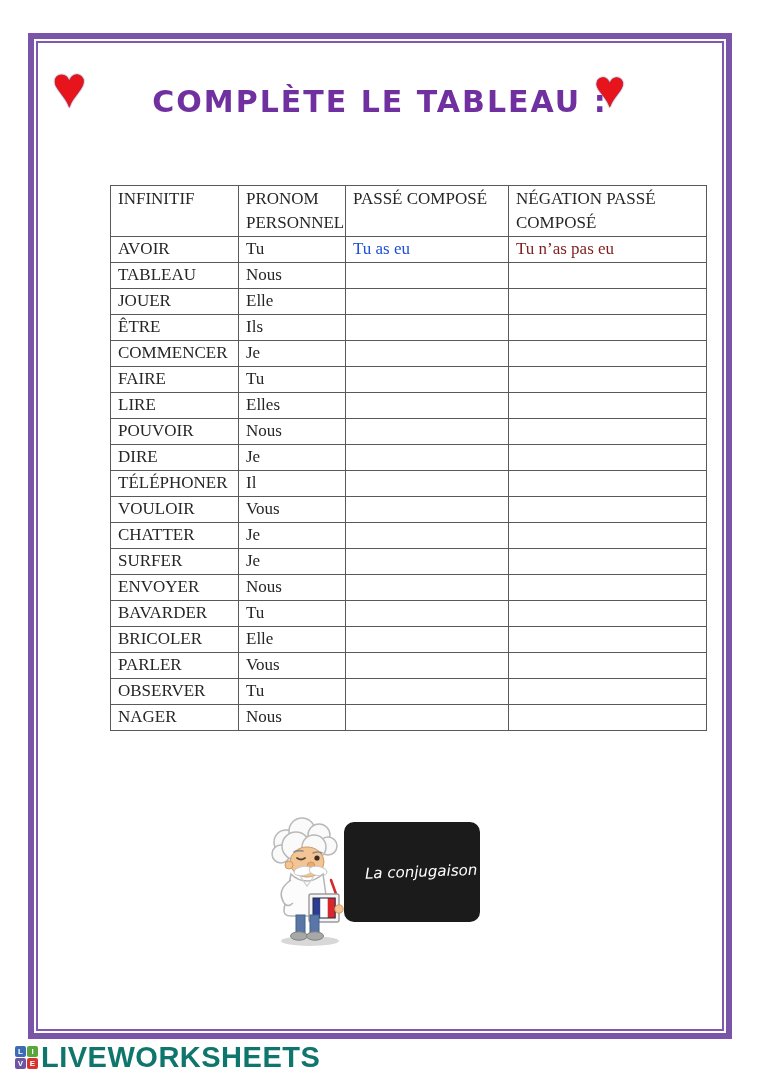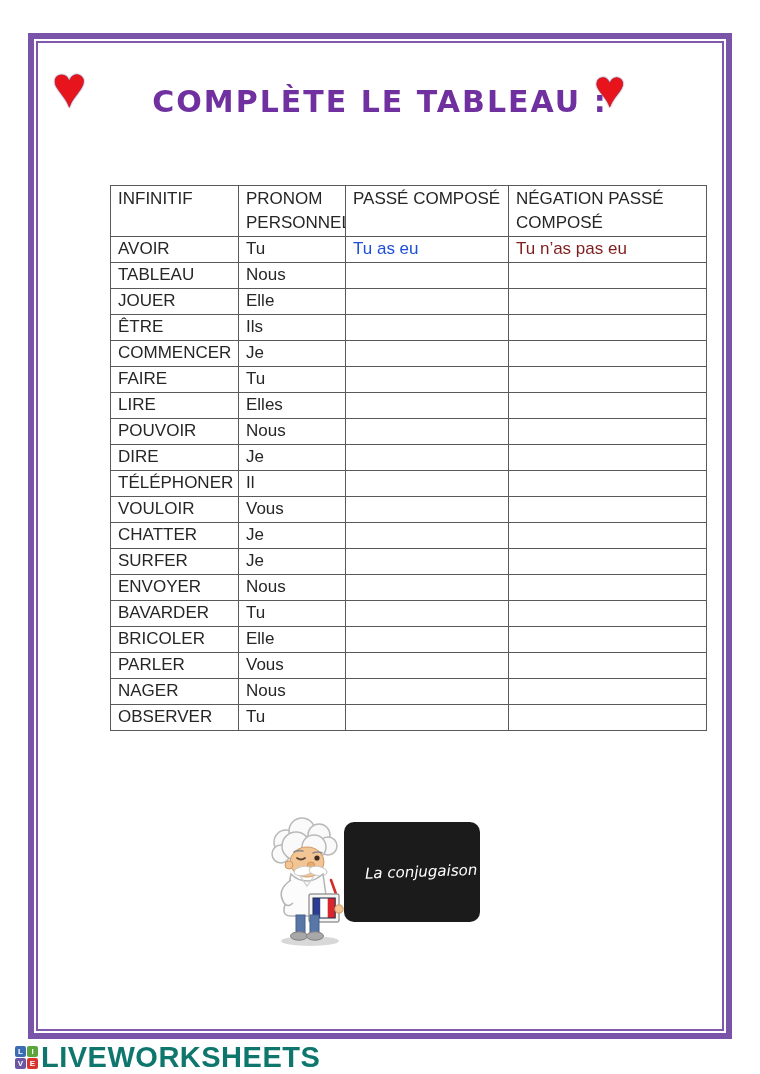--- a/index.html
+++ b/index.html
@@ -13,21 +13,21 @@
   .heart{position:absolute;color:#e8141b;font-size:58px;line-height:1;
          text-shadow:0 0 1px #702963, 0 0 2px #702963;}
   .heart.left{left:52px;top:58px;}
   .heart.right{left:594px;top:62px;font-size:53px;}
   
   .title{position:absolute;left:0;top:84px;width:760px;text-align:center;
          color:#7030a0;font-size:30px;letter-spacing:2px;font-weight:bold;
          font-family:"DejaVu Sans",sans-serif;}
   
   table.conj{position:absolute;left:110px;top:185px;border-collapse:collapse;
-             table-layout:fixed;width:596px;font-size:17px;color:#262626;}
+             table-layout:fixed;width:596px;font-size:17px;color:#262626;font-family:Liberation Serif, serif;}
   table.conj th,table.conj td{border:1px solid #595959;padding:1px 4px 1px 7px;
              text-align:left;vertical-align:top;font-weight:normal;overflow:hidden;}
   table.conj th{height:48px;line-height:24px;}
   table.conj td{height:23px;line-height:22px;white-space:nowrap;}
   
   .board{position:absolute;left:344px;top:822px;width:136px;height:100px;
          background:#1b1b1b;border-radius:10px;z-index:1;
          display:flex;align-items:center;justify-content:center;}
   .board-label{color:#ffffff;font-size:15px;font-style:italic;
                font-family:"DejaVu Sans",sans-serif;transform:rotate(-2deg);
@@ -185,29 +185,29 @@
     </tr>
 
     <tr>
       <td>PARLER</td>
       <td>Vous</td>
       <td></td>
       <td></td>
     </tr>
 
     <tr>
+      <td>OBSERVER</td>
+      <td>Tu</td>
+      <td></td>
+      <td></td>
+    </tr>
+
+    <tr>
       <td>NAGER</td>
       <td>Nous</td>
-      <td></td>
-      <td></td>
-    </tr>
-
-    <tr>
-      <td>OBSERVER</td>
-      <td>Tu</td>
       <td></td>
       <td></td>
     </tr>
   </tbody>
   </table>
 
   <div class="board">
     <span class="board-label">La conjugaison</span>
   </div>
 

